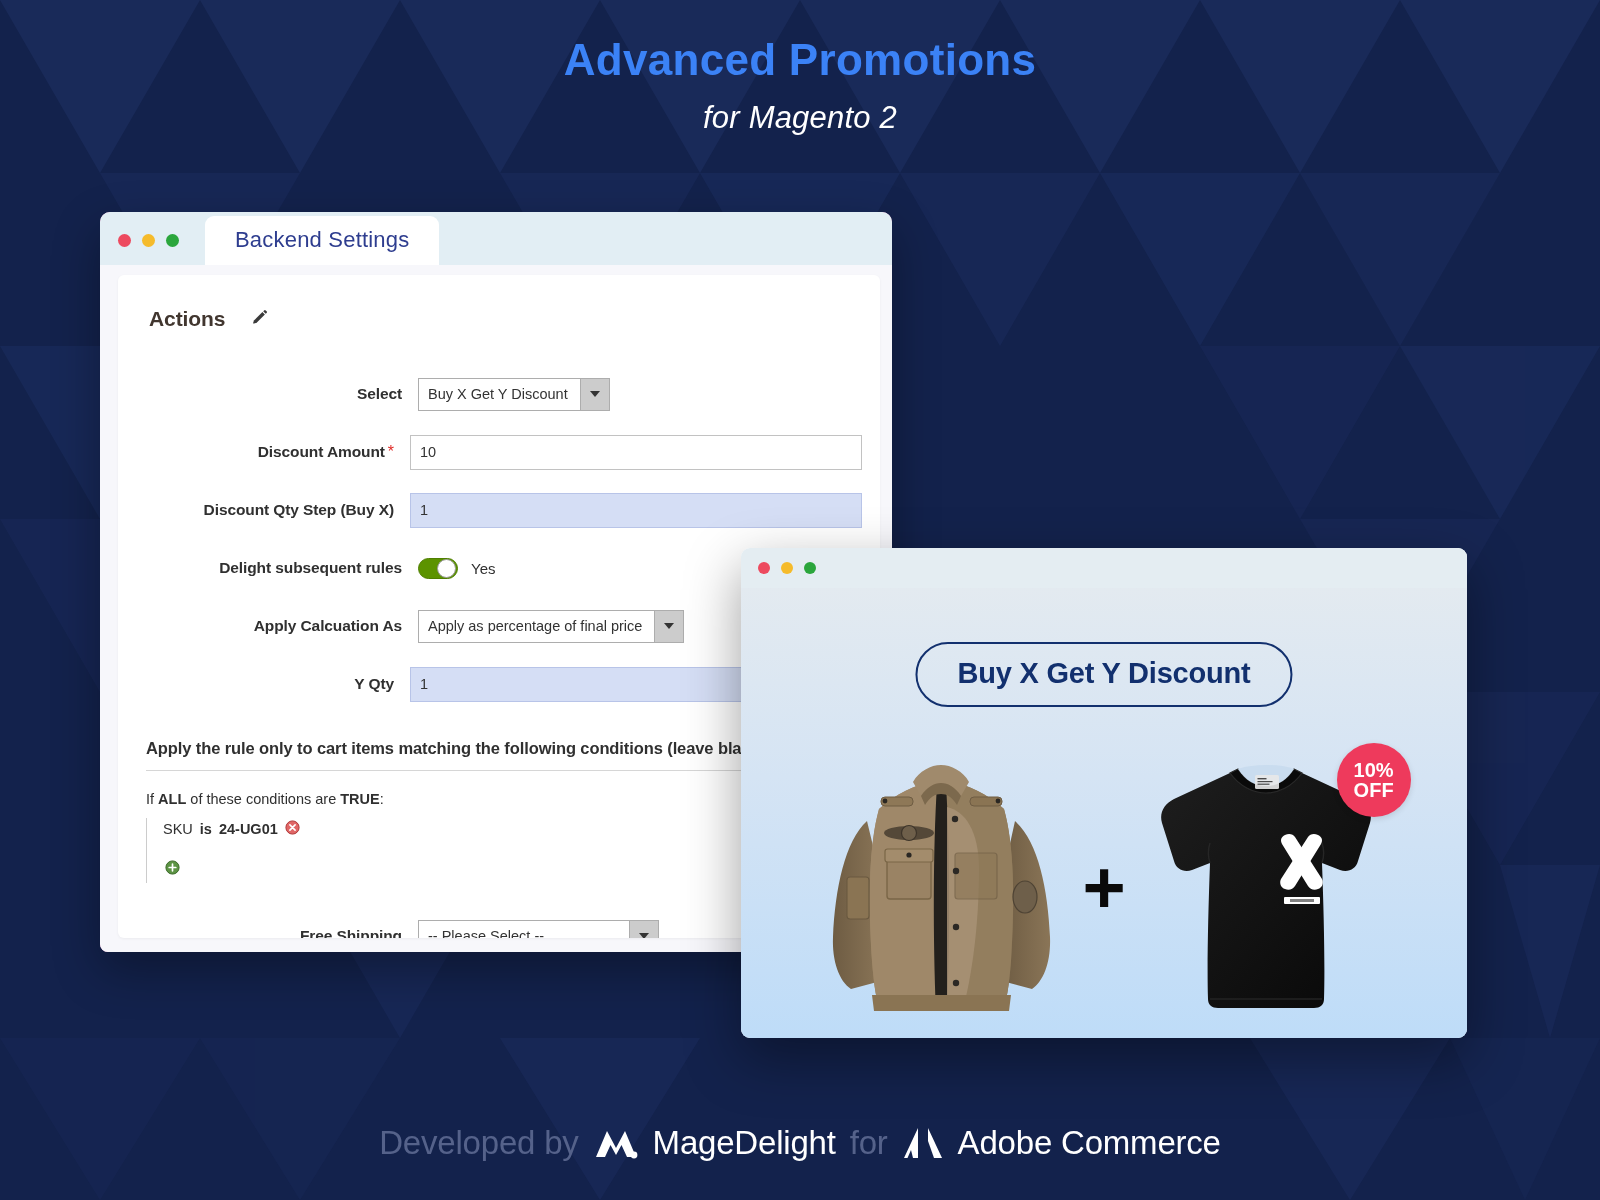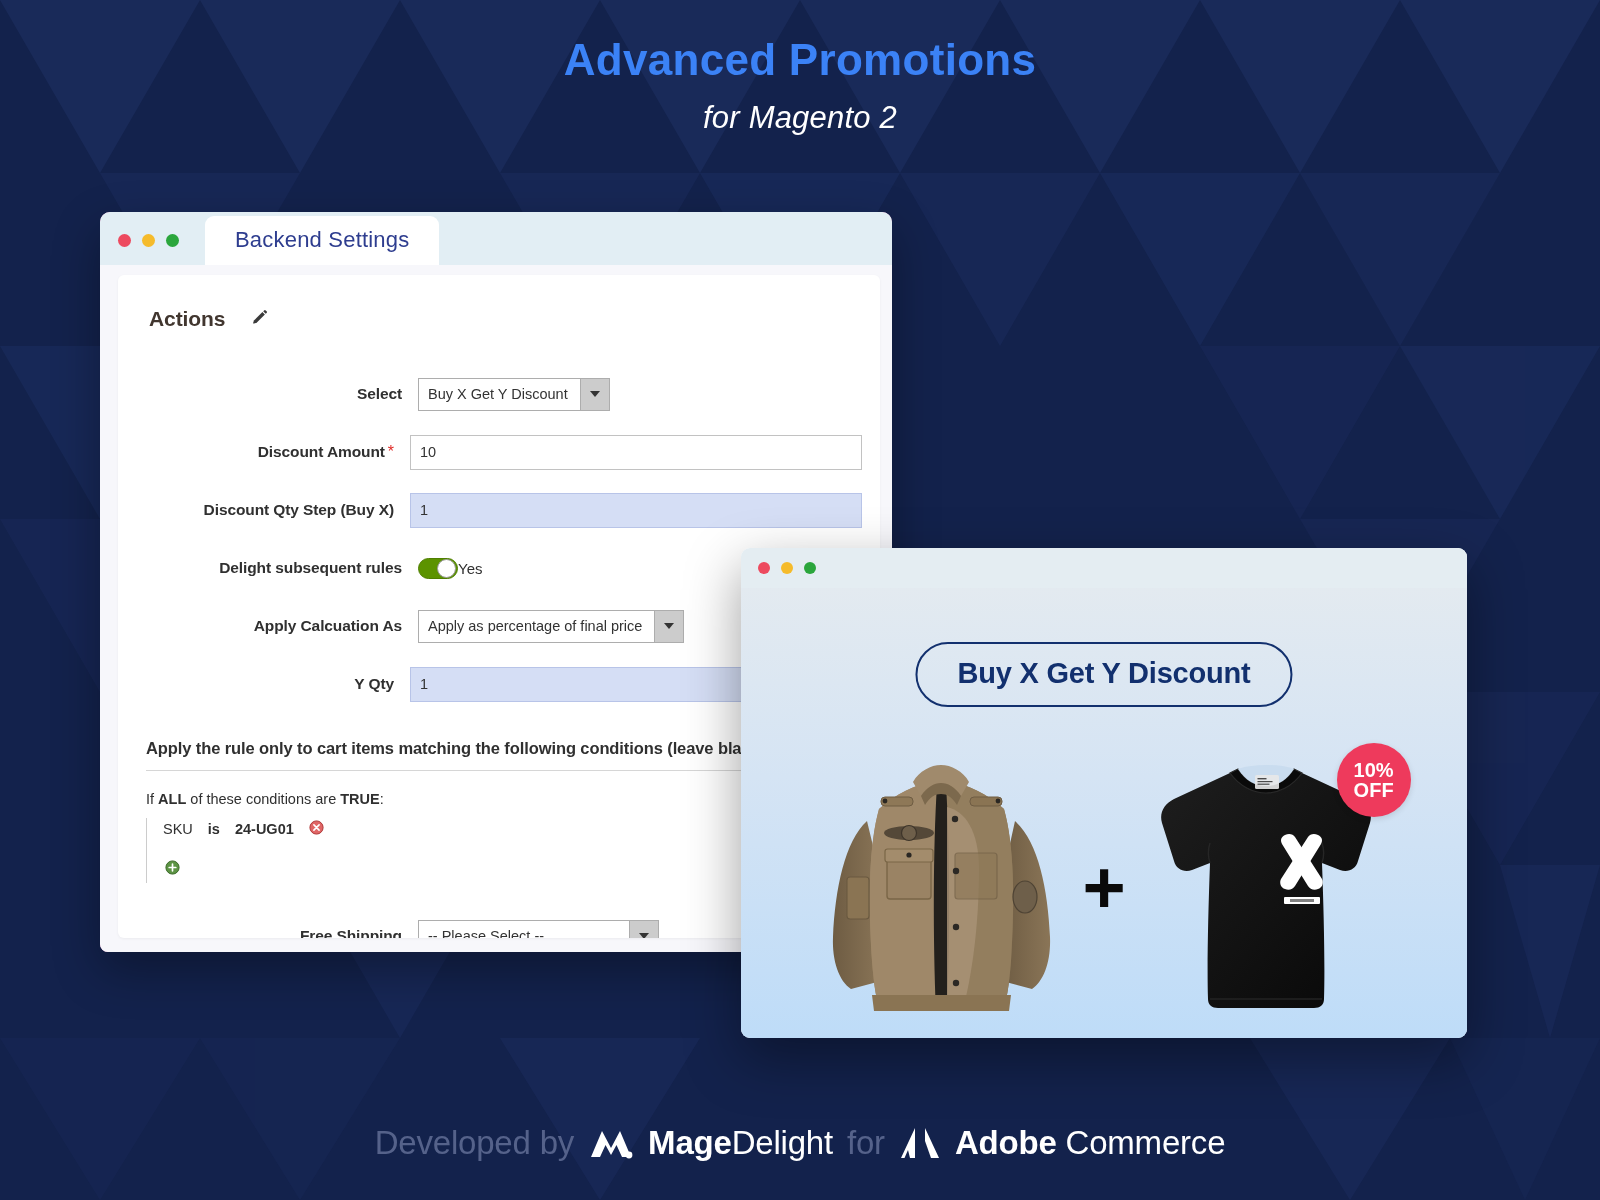--- a/index.html
+++ b/index.html
@@ -179,21 +179,21 @@
     background: #FFFFFF;
     display: flex; align-items: center;
     padding-left: 9px;
     font-size: 14.5px;
     color: #333;
   }
   .txt.wide { width: 452px; }
   .txt.highlight { background: #D5DEF5; border-color: #B8C4E8; }
 
   
-  .toggle-wrap { display: flex; align-items: center; }
+  .toggle-wrap { display: flex; align-items: center; gap: 13px; }
   .toggle {
     width: 40px; height: 21px;
     border-radius: 11px;
     background: #5C9300;
     position: relative;
     border: 1px solid #4F7F00;
   }
   .toggle .knob {
     position: absolute;
     right: 1px; top: 0px;
@@ -219,21 +219,21 @@
   .cond-intro { font-size: 14.5px; color: #303030; }
   .cond-intro b { font-weight: bold; }
   .cond-list {
     margin-top: 11px;
     border-left: 1px solid #CCC;
     padding: 0 0 4px 16px;
   }
   .cond-item {
     font-size: 14.5px;
     color: #303030;
-    display: flex; align-items: center; gap: 15px;
+    display: flex; align-items: center; gap: 7px;
     padding: 2px 0 0 0;
   }
   .cond-item b { font-weight: bold; }
   .icon-remove, .icon-add { display: inline-block; vertical-align: middle; }
   .cond-add-row { margin-top: 22px; padding-left: 2px; }
 
   .free-ship-row { margin-top: 24px; }
 
   
   .showcase-window {
@@ -332,21 +332,21 @@
   .f-muted {
     font-size: 33px;
     color: #55628A;
     letter-spacing: -0.2px;
   }
   .f-brand {
     font-size: 33px;
     color: #FFFFFF;
     letter-spacing: -0.2px;
   }
-  .f-brand .bold { font-weight: bold; margin-top: 31px; }
+  .f-brand .bold { font-weight: normal; margin-top: 31px; }
   .f-brand .thin { font-weight: 300; }
 </style>
 </head>
 <body>
 
 <svg id="bg-pattern" viewBox="0 0 1600 1200" preserveAspectRatio="none">
   <rect x="0" y="0" width="1600" height="1200" fill="#13224C"></rect>
   <g fill="#1B2C5C" opacity="0.85">
     <polygon points="0,0 200,0 100,173"></polygon>
     <polygon points="200,0 400,0 300,173"></polygon>

